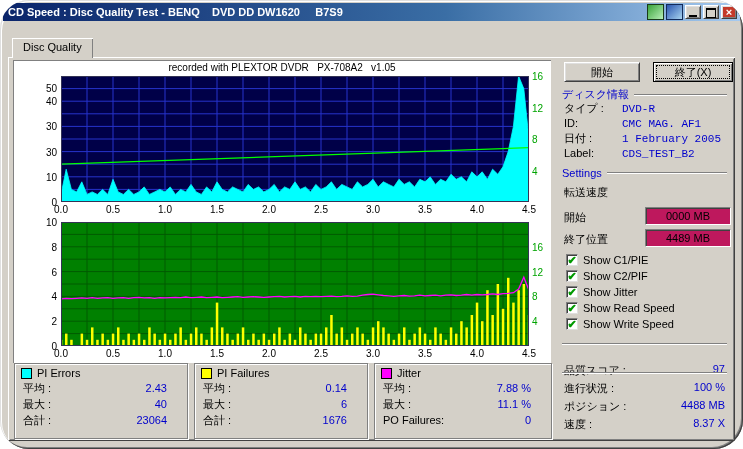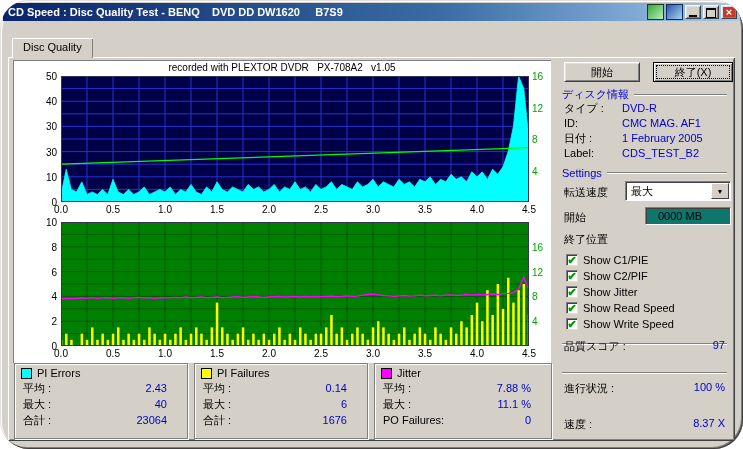--- a/index.html
+++ b/index.html
@@ -37,30 +37,30 @@
   .srow{display:flex;justify-content:space-between;padding:0 20px 0 8px;line-height:16px;}
   .sv{color:#0000cc;}
   .btn{position:absolute;height:20px;background:#d4d0c8;border:1px solid;border-color:#ffffff #404040 #404040 #ffffff;
     box-shadow:inset 1px 1px 0 #dfdfdf, inset -1px -1px 0 #808080;font-size:11px;font-family:"Liberation Sans",sans-serif;}
   .btn-default{border-color:#000000;outline:1px dotted #000;outline-offset:-4px;
     box-shadow:inset 1px 1px 0 #ffffff, inset -1px -1px 0 #808080;}
   .sect{position:absolute;left:554px;right:8px;display:flex;align-items:center;color:#0000cc;font-size:11px;}
   .sect-line{flex:1;margin-left:5px;height:0;border-top:1px solid #808080;border-bottom:1px solid #ffffff;}
   .inforow{position:absolute;left:556px;right:8px;font-size:11px;line-height:13px;}
   .il{display:inline-block;width:58px;color:#000;}
-  .iv{color:#0000cc;}
+  .iv{color:#0000cc;font-family:Liberation Mono, monospace;}
   .ctrlabel{position:absolute;left:556px;font-size:11px;color:#000;}
   .combo{position:absolute;left:617px;top:124px;width:106px;height:20px;background:#ffffff;
     border:1px solid;border-color:#808080 #ffffff #ffffff #808080;box-shadow:inset 1px 1px 0 #404040;
     font-size:11px;line-height:18px;padding-left:5px;box-sizing:border-box;}
   .combo-btn{position:absolute;right:1px;top:1px;bottom:1px;width:16px;background:#d4d0c8;
     border:1px solid;border-color:#ffffff #404040 #404040 #ffffff;font-size:7px;text-align:center;line-height:15px;}
-  .field{position:absolute;left:637px;width:86px;height:18px;background:#0f766e;
+  .field{position:absolute;left:637px;width:86px;height:18px;background:#be185d;
     border:1px solid;border-color:#808080 #ffffff #ffffff #808080;box-shadow:inset 1px 1px 0 #404040;
-    font-size:11px;line-height:16px;padding-left:12px;box-sizing:border-box;color:#000;}
+    font-size:11px;line-height:16px;padding-left:20px;box-sizing:border-box;color:#000;}
   .cb{position:absolute;left:558px;display:flex;align-items:center;gap:5px;font-size:11px;height:14px;}
   .cbbox{width:12px;height:12px;background:#ffffff;border:1px solid;border-color:#808080 #dfdfdf #dfdfdf #808080;
     box-shadow:inset 1px 1px 0 #404040;display:inline-flex;align-items:center;justify-content:center;box-sizing:border-box;}
   .check{color:#009900;font-size:11px;font-weight:bold;line-height:10px;margin-top:-1px;}
   .hsep{position:absolute;left:554px;right:8px;height:0;border-top:1px solid #808080;border-bottom:1px solid #ffffff;}
   .statusrow{position:absolute;left:556px;right:10px;display:flex;justify-content:space-between;font-size:11px;}
   .stval{color:#0000cc;}
 </style>
 </head>
 <body>
@@ -234,21 +234,21 @@
             <rect x="435.6" y="62.0" width="2.5" height="62.0" fill="#ffff00"></rect>
             <rect x="440.8" y="86.8" width="2.5" height="37.2" fill="#ffff00"></rect>
             <rect x="446.0" y="55.8" width="2.5" height="68.2" fill="#ffff00"></rect>
             <rect x="451.2" y="80.6" width="2.5" height="43.4" fill="#ffff00"></rect>
             <rect x="456.4" y="68.2" width="2.5" height="55.8" fill="#ffff00"></rect>
             <rect x="461.6" y="62.0" width="2.5" height="62.0" fill="#ffff00"></rect>
             <rect x="466.8" y="93.0" width="2.5" height="31.0" fill="#ffff00"></rect>
             <polyline points="0.0,76.9 5.2,76.3 10.4,76.6 15.6,76.3 20.8,75.9 26.0,76.3 31.2,75.6 36.4,76.3 41.6,75.9 46.8,75.6 52.0,76.3 57.2,75.9 62.4,75.6 67.6,76.3 72.8,75.6 78.0,75.3 83.2,75.9 88.4,75.6 93.6,76.3 98.8,75.6 104.0,75.9 109.2,75.6 114.4,75.3 119.6,75.6 124.8,75.0 130.0,75.6 135.2,75.3 140.4,75.0 145.6,75.6 150.8,75.3 156.0,75.0 161.2,75.6 166.4,75.3 171.6,75.0 176.8,74.7 182.0,75.3 187.2,75.0 192.4,74.7 197.6,75.0 202.8,75.3 208.0,75.0 213.2,74.7 218.4,74.4 223.6,75.0 228.8,74.7 234.0,74.4 239.2,75.0 244.4,74.4 249.6,74.7 254.8,74.4 260.0,74.7 265.2,74.4 270.4,74.1 275.6,74.7 280.8,74.4 286.0,73.8 291.2,74.4 296.4,74.1 301.6,73.2 306.8,72.5 312.0,72.2 317.2,72.8 322.4,73.5 327.6,73.8 332.8,74.4 338.0,73.8 343.2,73.5 348.4,74.1 353.6,73.8 358.8,73.2 364.0,73.8 369.2,73.5 374.4,73.2 379.6,73.8 384.8,73.2 390.0,72.8 395.2,73.5 400.4,73.2 405.6,72.5 410.8,73.2 416.0,72.5 421.2,72.8 426.4,72.5 431.6,71.9 436.8,72.5 442.0,71.6 447.2,71.3 452.4,70.7 457.6,67.0 462.8,55.2 468.0,68.2 " fill="none" stroke="#ff00ff" stroke-width="1.3"></polyline>
             <rect x="0.5" y="0.5" width="467" height="123" fill="none" stroke="#333355" stroke-width="1"></rect>
           </svg></div>
-    <div class="ticklbl yl" style="left: 22px; top: 11px;">50</div>
+    <div class="ticklbl yl" style="left: 22px; top: 23px;">50</div>
         <div class="ticklbl yl" style="left: 22px; top: 36.2px;">40</div>
         <div class="ticklbl yl" style="left: 22px; top: 61.4px;">30</div>
         <div class="ticklbl yl" style="left: 22px; top: 86.6px;">30</div>
         <div class="ticklbl yl" style="left: 22px; top: 111.8px;">10</div>
         <div class="ticklbl yl" style="left: 22px; top: 137px;">0</div>
         <div class="ticklbl yr" style="left: 519px; top: 11px;">16</div>
         <div class="ticklbl yr" style="left: 519px; top: 42.5px;">12</div>
         <div class="ticklbl yr" style="left: 519px; top: 74px;">8</div>
         <div class="ticklbl yr" style="left: 519px; top: 105.5px;">4</div>
         <div class="ticklbl xt" style="left: 37px; top: 144px;">0.0</div>
@@ -351,29 +351,26 @@
     <div class="inforow" style="top:60px;"><span class="il">ID:</span><span class="iv">CMC MAG. AF1</span></div>
     <div class="inforow" style="top:75px;"><span class="il">日付 :</span><span class="iv">1 February 2005</span></div>
     <div class="inforow" style="top:90px;"><span class="il">Label:</span><span class="iv">CDS_TEST_B2</span></div>
 
     <div class="sect" style="top:110px;">
       <span>Settings</span>
       <span class="sect-line"></span>
     </div>
 
     <div class="ctrlabel" style="top:128px;">転送速度</div>
-    <div class="combo">
-      <span>最大</span>
-      <span class="combo-btn">▼</span>
-    </div>
 
     <div class="ctrlabel" style="top:153px;">開始</div>
     <div class="field" style="top:150px;">0000 MB</div>
 
     <div class="ctrlabel" style="top:175px;">終了位置</div>
+    <div class="field" style="top:172px;">4489 MB</div>
 
     <label class="cb" style="top:196px;">
       <span class="cbbox">
           <span class="check">✔</span>
         </span>
       <span>Show C1/PIE</span>
     </label>
     <label class="cb" style="top:212px;">
       <span class="cbbox">
           <span class="check">✔</span>
@@ -393,28 +390,32 @@
       <span>Show Read Speed</span>
     </label>
     <label class="cb" style="top:260px;">
       <span class="cbbox">
           <span class="check">✔</span>
         </span>
       <span>Show Write Speed</span>
     </label>
 
     <div class="hsep" style="top:286px;"></div>
-    <div class="statusrow" style="top:282px;">
+    <div class="statusrow" style="top:306px;">
       <span>品質スコア :</span>
       <span class="stval">97</span>
     </div>
     <div class="hsep" style="top:315px;"></div>
     <div class="statusrow" style="top:324px;">
       <span>進行状況 :</span>
       <span class="stval">100 %</span>
     </div>
+    <div class="statusrow" style="top:342px;">
+      <span>ポジション :</span>
+      <span class="stval">4488 MB</span>
+    </div>
     <div class="statusrow" style="top:360px;">
       <span>速度 :</span>
       <span class="stval">8.37 X</span>
     </div>
 
   </div>
 </div>
 
 </body></html>

